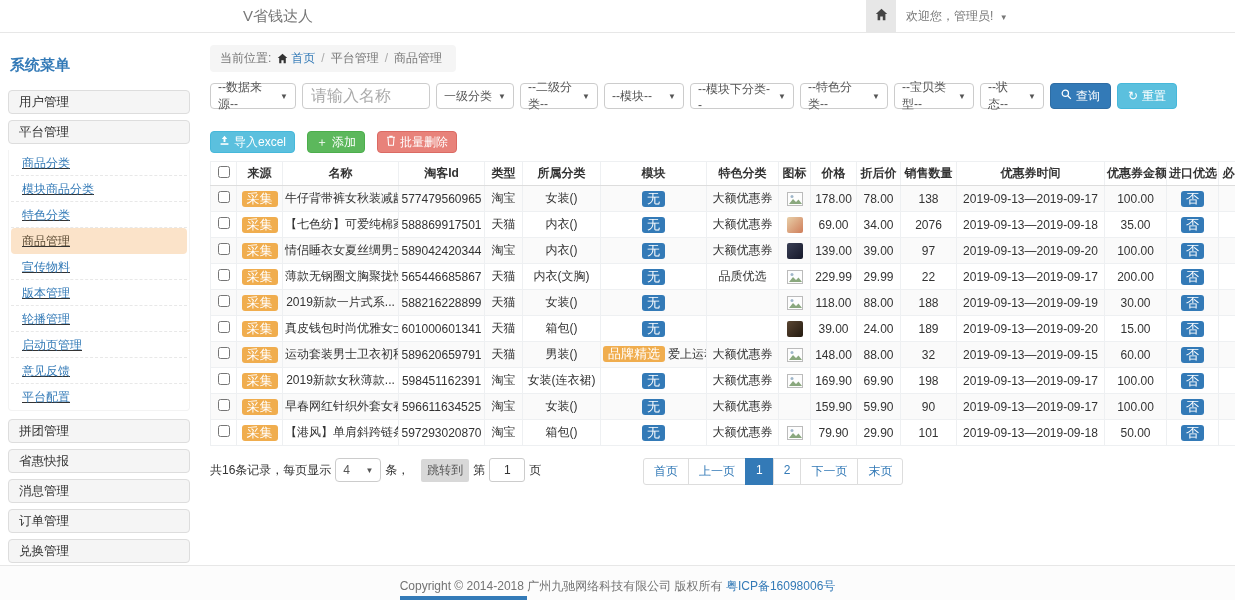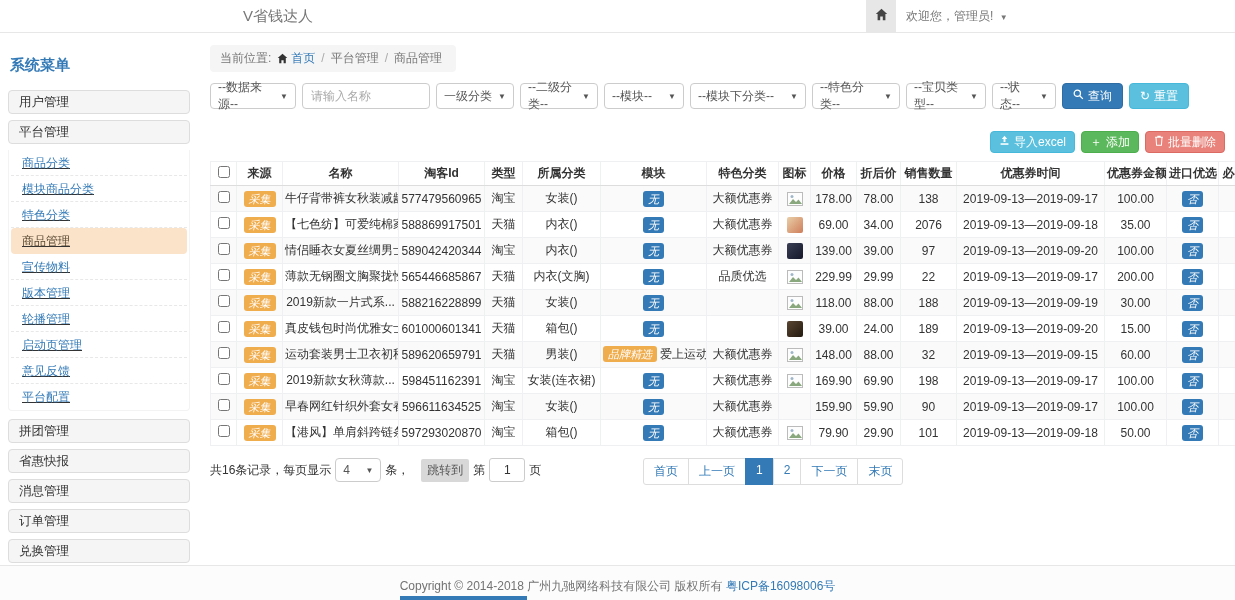--- a/index.html
+++ b/index.html
@@ -32,40 +32,40 @@
   .breadcrumb { display:inline-block; background:#f5f5f5; border-radius:4px; padding:5px 14px 5px 10px;
     font-size:12px; color:#777; }
   .breadcrumb .bc-link { color:#337ab7; cursor:pointer; }
   .breadcrumb .bc-sep { color:#aaa; margin:0 6px; }
   .bc-home { display:inline-block; vertical-align:-2px; margin:0 3px 0 6px; }
 
   .filters { display:flex; gap:6px; margin-top:11px; align-items:center; }
   .fselect { border:1px solid #ccc; border-radius:4px; height:26px; padding:0 7px; font-size:12px;
     color:#555; display:flex; justify-content:space-between; align-items:center; background:#fff; cursor:pointer; }
   .fcaret { font-size:8px; color:#555; margin-left:5px; }
-  .finput { border:1px solid #ccc; border-radius:4px; height:26px; padding:0 8px; font-size:12px;
+  .finput { border:1px solid #ccc; border-radius:4px; height:26px; padding:0 8px; font-size:16px;
     color:#555; width:128px; }
   .finput::placeholder { color:#aaa; }
   .btn { display:inline-flex; align-items:center; gap:4px; border-radius:4px; height:26px;
     padding:0 10px; font-size:12px; color:#fff; border:1px solid transparent; cursor:pointer; white-space:nowrap; }
   .btn-query { background:#337ab7; border-color:#2e6da4; }
   .btn-reset { background:#5bc0de; border-color:#46b8da; }
 
-  .toolbar { display:flex; justify-content:flex-end; gap:6px; margin-top:22px; }
+  .toolbar { display:flex; justify-content:flex-start; gap:12px; margin-top:22px; }
   .toolbar .btn { height:22px; padding:0 8px; }
   .btn-import { background:#5bc0de; border-color:#46b8da; }
   .btn-add { background:#5cb85c; border-color:#4cae4c; }
   .btn-del { background:#e8827a; border-color:#db6a63; }
 
   table { margin-top:8px; width:100%; border-collapse:collapse; font-size:12px; color:#333; table-layout:fixed; }
   th,td { border:1px solid #eef0f2; text-align:center; padding:3px 2px; height:26px;
     overflow:hidden; white-space:nowrap; }
   thead th { border-bottom:1px solid #ddd; font-weight:bold; height:23px; background:#fff; }
   tbody tr:nth-child(odd) { background:#fafafa; }
-  .lbl { display:inline-block; padding:1px 5px; border-radius:3px; color:#fff; font-size:11px; line-height:14px;font-style:italic; }
+  .lbl { display:inline-block; padding:1px 5px; border-radius:3px; color:#fff; font-size:13px; line-height:14px; }
   .lbl-orange { background:#f0ad4e; }
   .lbl-blue { background:#337ab7; }
   .module-extra { margin-left:3px; color:#333; }
   .thumb { width:16px; height:16px; display:inline-block; border-radius:2px; vertical-align:middle; }
   .thumb-beige { background:linear-gradient(135deg,#e8cfa8,#cf7d5a); }
   .thumb-dark  { background:linear-gradient(135deg,#3a3f55,#15182a); }
   .thumb-brown { background:linear-gradient(135deg,#5a4632,#241a10); }
   .broken { display:inline-block; vertical-align:middle; }
 
   .pagerow { position:relative; display:flex; align-items:center; gap:4px; margin-top:12px; font-size:12px; color:#333; }
@@ -150,21 +150,21 @@
         <span class="fcaret">▼</span>
       </div>
     <div class="fselect" style="width:78px">
         <span>--二级分类--</span>
         <span class="fcaret">▼</span>
       </div>
     <div class="fselect" style="width:80px">
         <span>--模块--</span>
         <span class="fcaret">▼</span>
       </div>
-    <div class="fselect" style="width:116px">
+    <div class="fselect" style="width:104px">
         <span>--模块下分类--</span>
         <span class="fcaret">▼</span>
       </div>
     <div class="fselect" style="width:88px">
         <span>--特色分类--</span>
         <span class="fcaret">▼</span>
       </div>
     <div class="fselect" style="width:80px">
         <span>--宝贝类型--</span>
         <span class="fcaret">▼</span>

